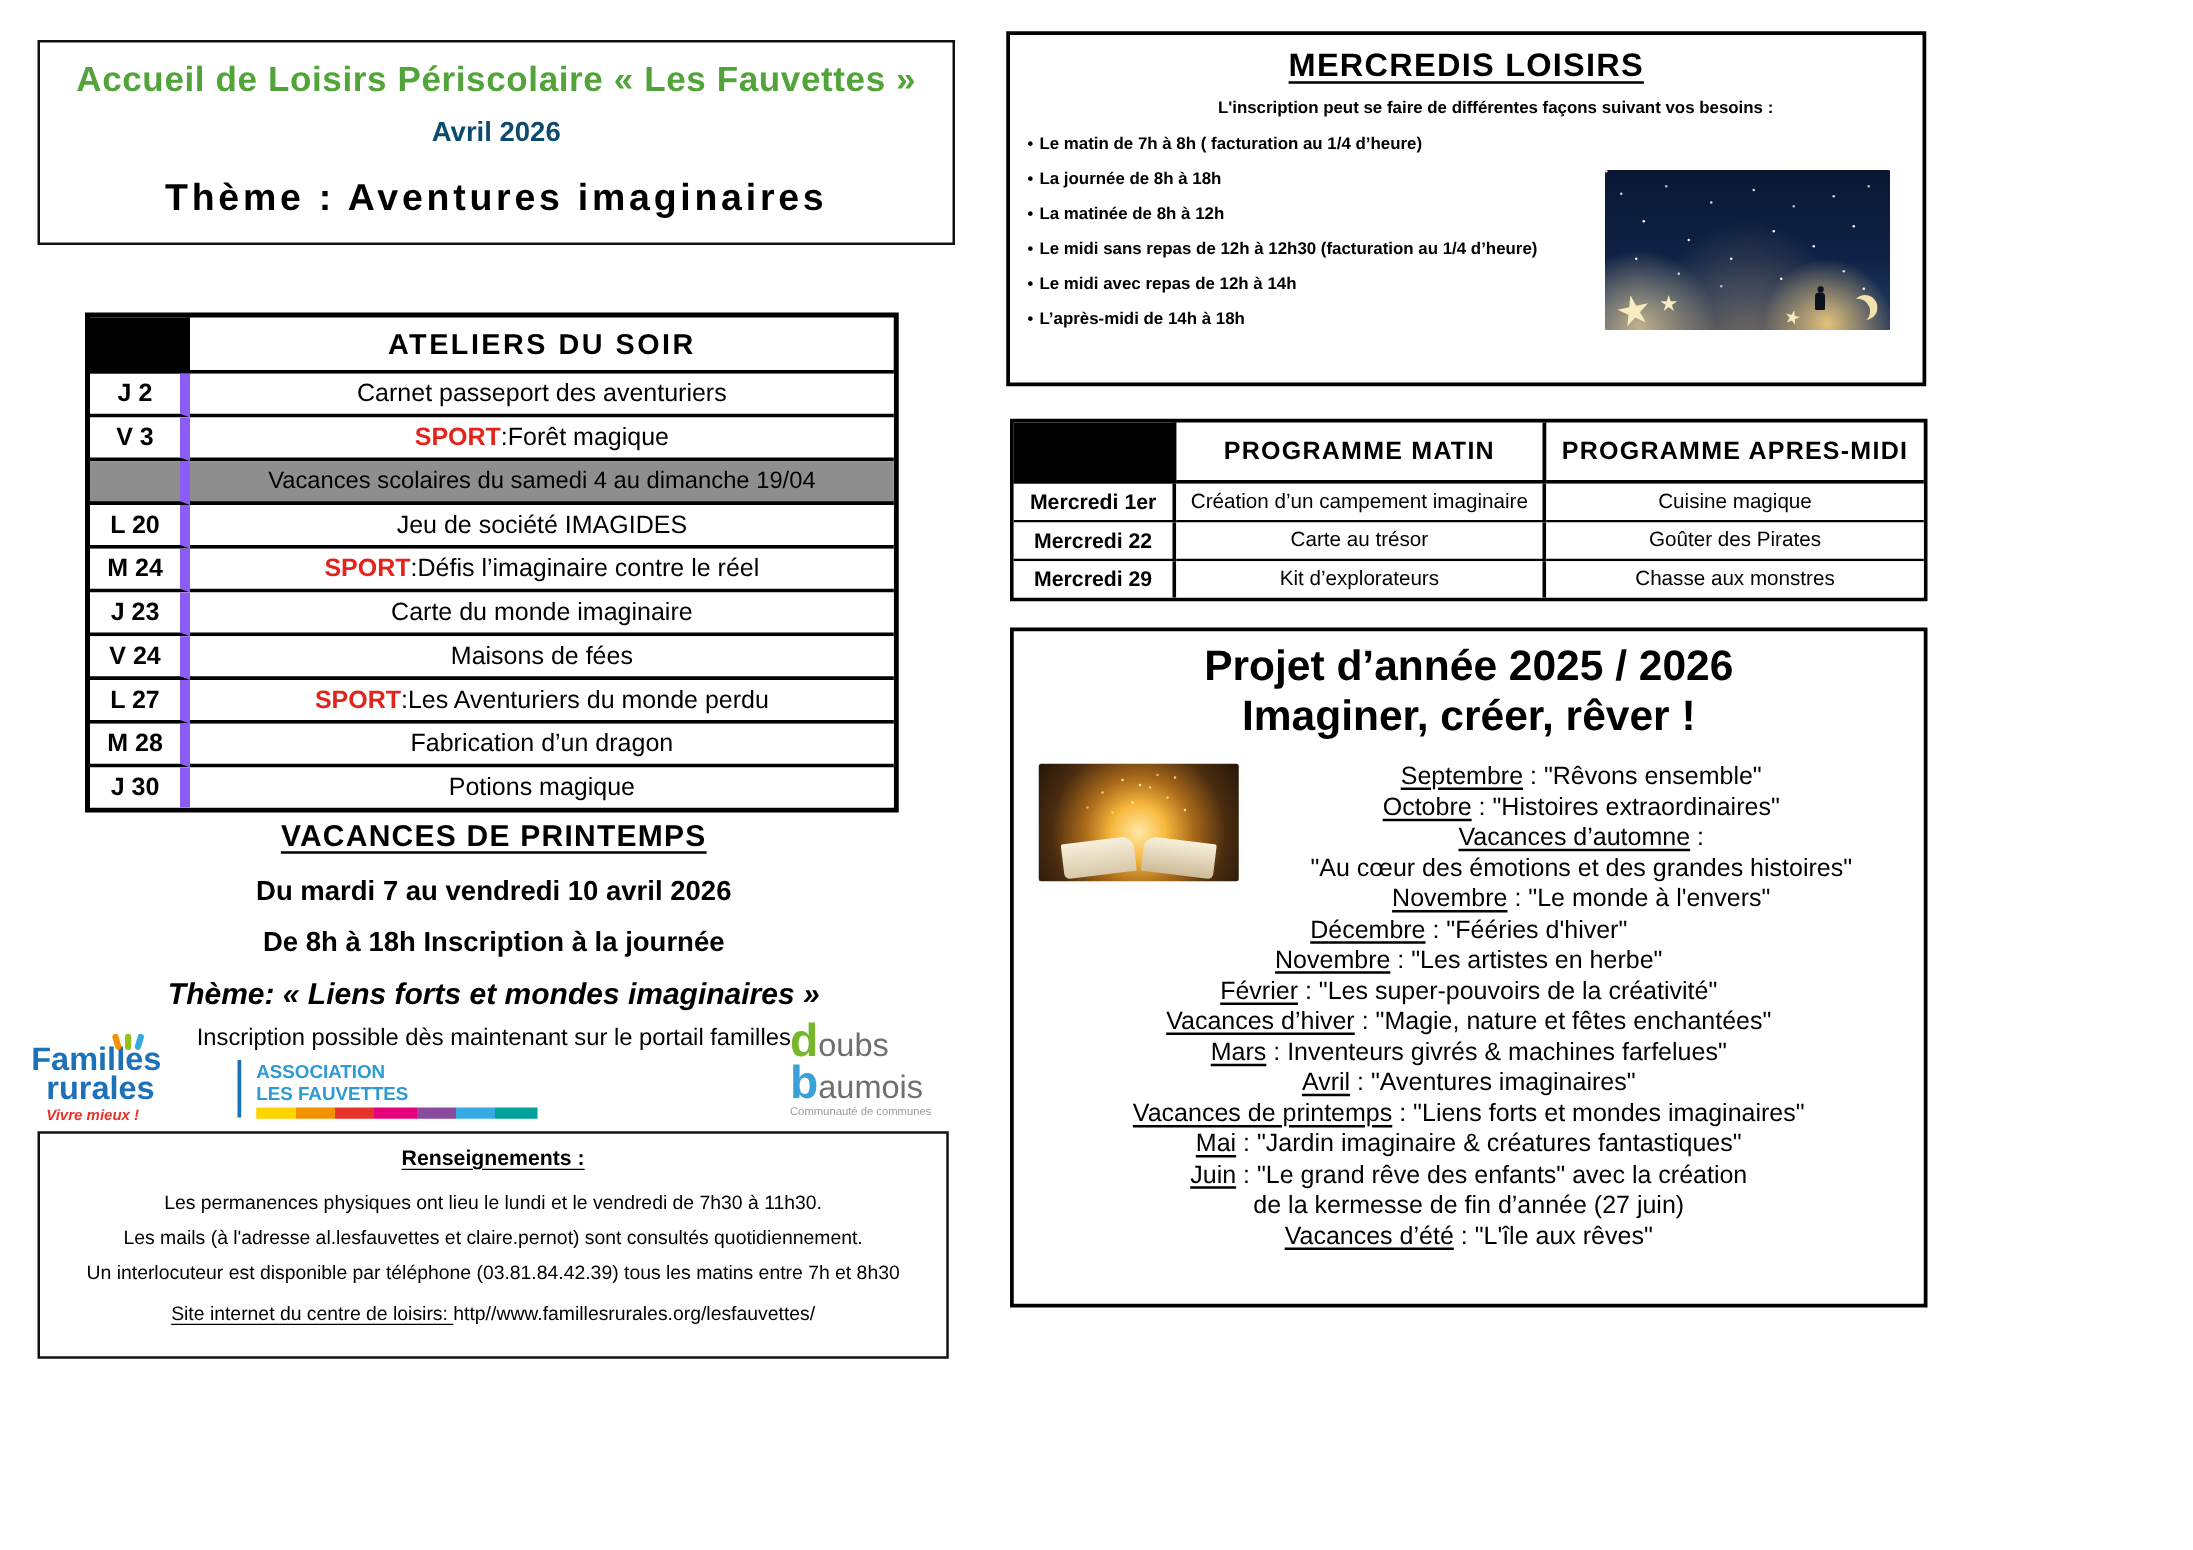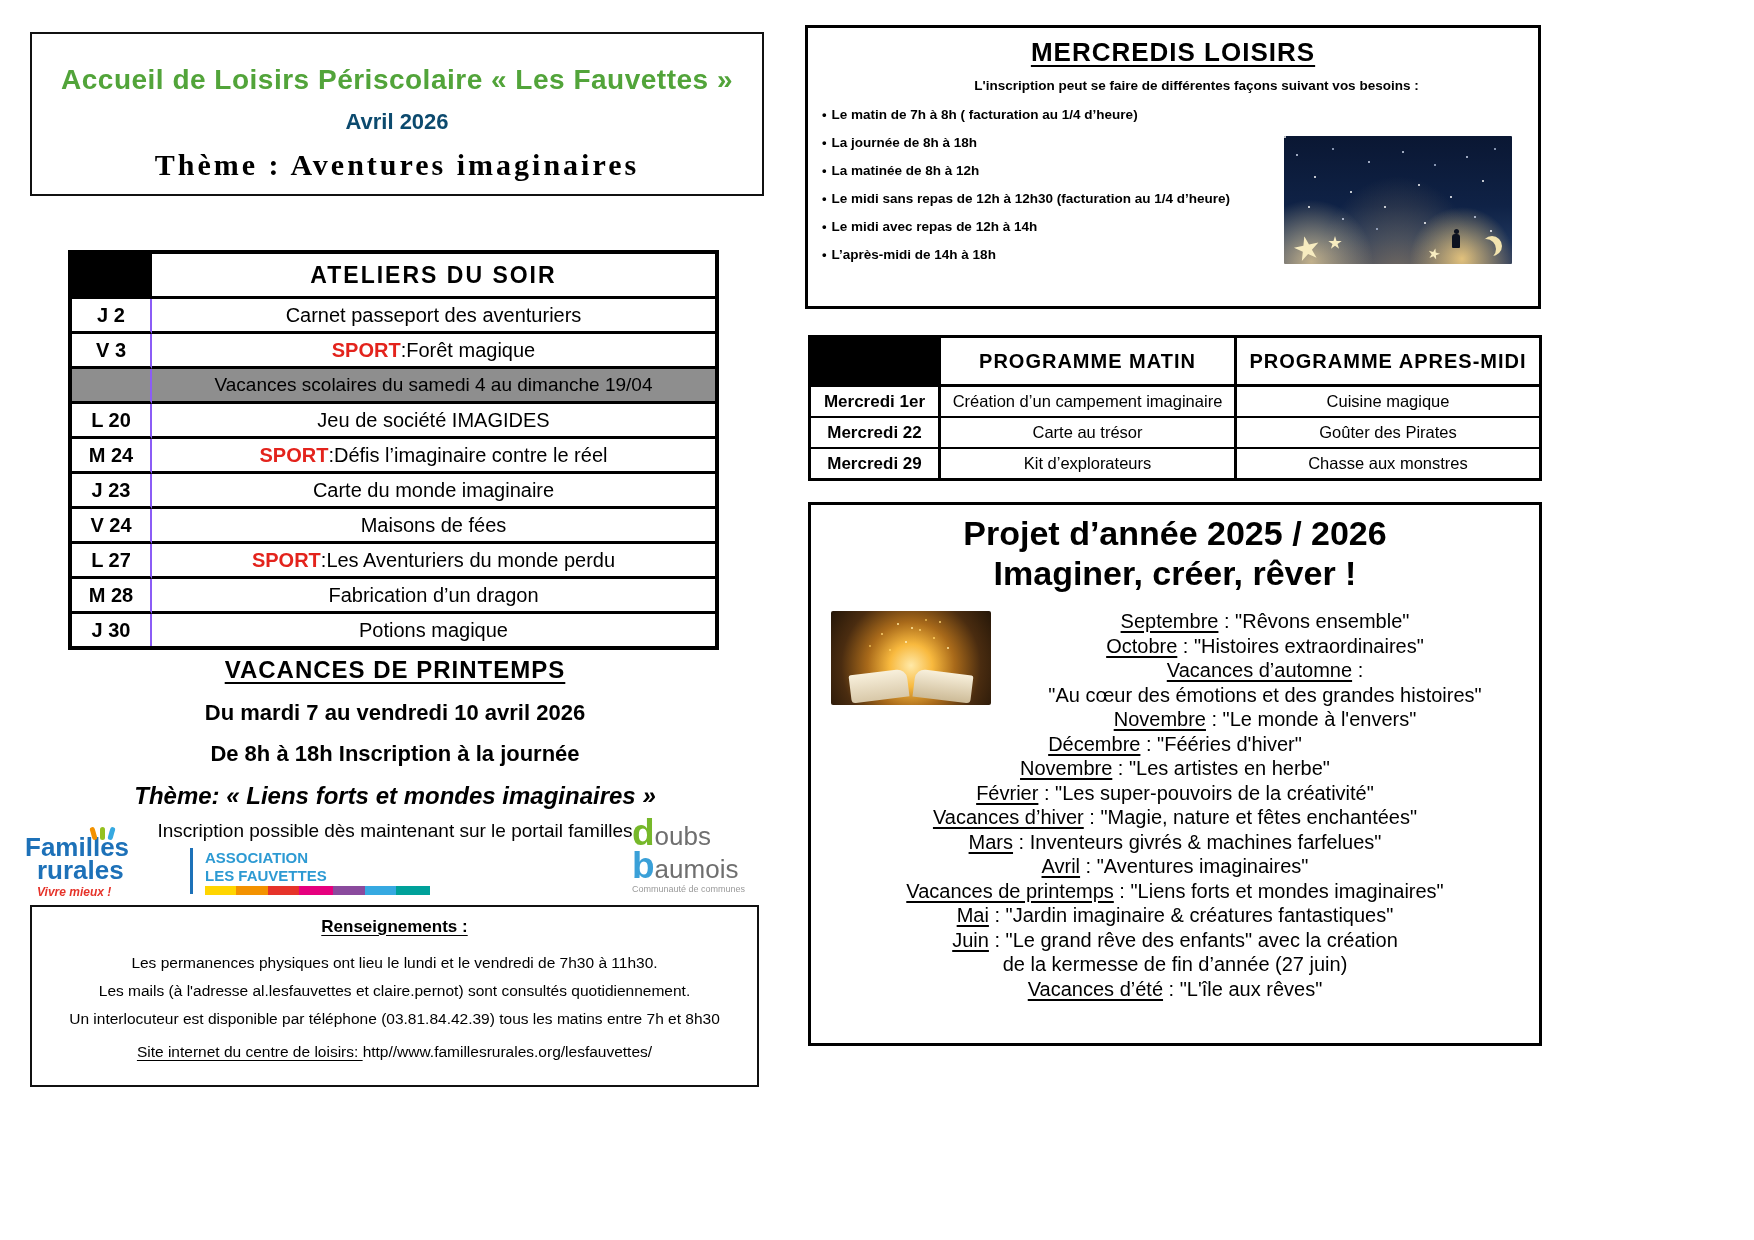--- a/index.html
+++ b/index.html
@@ -1,30 +1,30 @@
 <!DOCTYPE html>
 <html><head>
 <meta charset="utf-8">
 <style>
   html,body{margin:0;padding:0;background:#ffffff;}
   body{width:1754px;height:1240px;font-family:"Liberation Sans",sans-serif;color:#000;}
   .page{position:relative;width:1754px;height:1240px;overflow:hidden;background:#fff;}
 
   
   .header-box{position:absolute;left:30px;top:32px;width:730px;height:160px;border:2px solid #111;background:#fff;text-align:center;}
-  .hb-l1{margin-top:30px;font-size:28px;font-weight:bold;color:#52a43a;letter-spacing:0.5px;}
+  .hb-l1{margin-top:14px;font-size:28px;font-weight:bold;color:#52a43a;letter-spacing:0.5px;}
   .hb-l2{margin-top:13px;font-size:22px;font-weight:bold;color:#0c4a6e;}
-  .hb-l3{margin-top:13px;font-size:30px;font-weight:bold;color:#000;letter-spacing:3px;font-family:Liberation Serif, serif;}
+  .hb-l3{margin-top:23px;font-size:30px;font-weight:bold;color:#000;letter-spacing:3px;}
 
   
   .at-table{position:absolute;left:68px;top:250px;width:643px;border:4px solid #000;display:grid;grid-template-columns:80px 1fr;background:#fff;}
   .at-row{display:contents;}
   .at-body{display:contents;}
   .at-cell{border-bottom:3px solid #000;display:flex;align-items:center;justify-content:center;height:32px;font-size:20px;background:#fff;}
-  .at-day-cell{border-right:2px solid #8b5cf6;font-weight:bold;}
+  .at-day-cell{border-right:8px solid #8b5cf6;font-weight:bold;}
   .at-h-day{background:#000;height:42px;border-right:3px solid #000;border-bottom:3px solid #000;}
   .at-h-title{height:42px;border-bottom:3px solid #000;display:flex;align-items:center;justify-content:center;font-weight:bold;font-size:23px;letter-spacing:2px;}
   .at-vac{background:#8e8e8e;font-size:19px;}
   .at-body .at-row:last-child .at-cell{border-bottom:none;}
   .sport{color:#e3231c;font-weight:bold;}
 
   
   .vp{position:absolute;left:30px;width:730px;text-align:center;}
   .vp-title{top:656px;font-size:24px;font-weight:bold;text-decoration:underline;text-decoration-thickness:2px;text-underline-offset:4px;letter-spacing:1px;}
   .vp-l1{top:700px;font-size:22px;font-weight:bold;}

